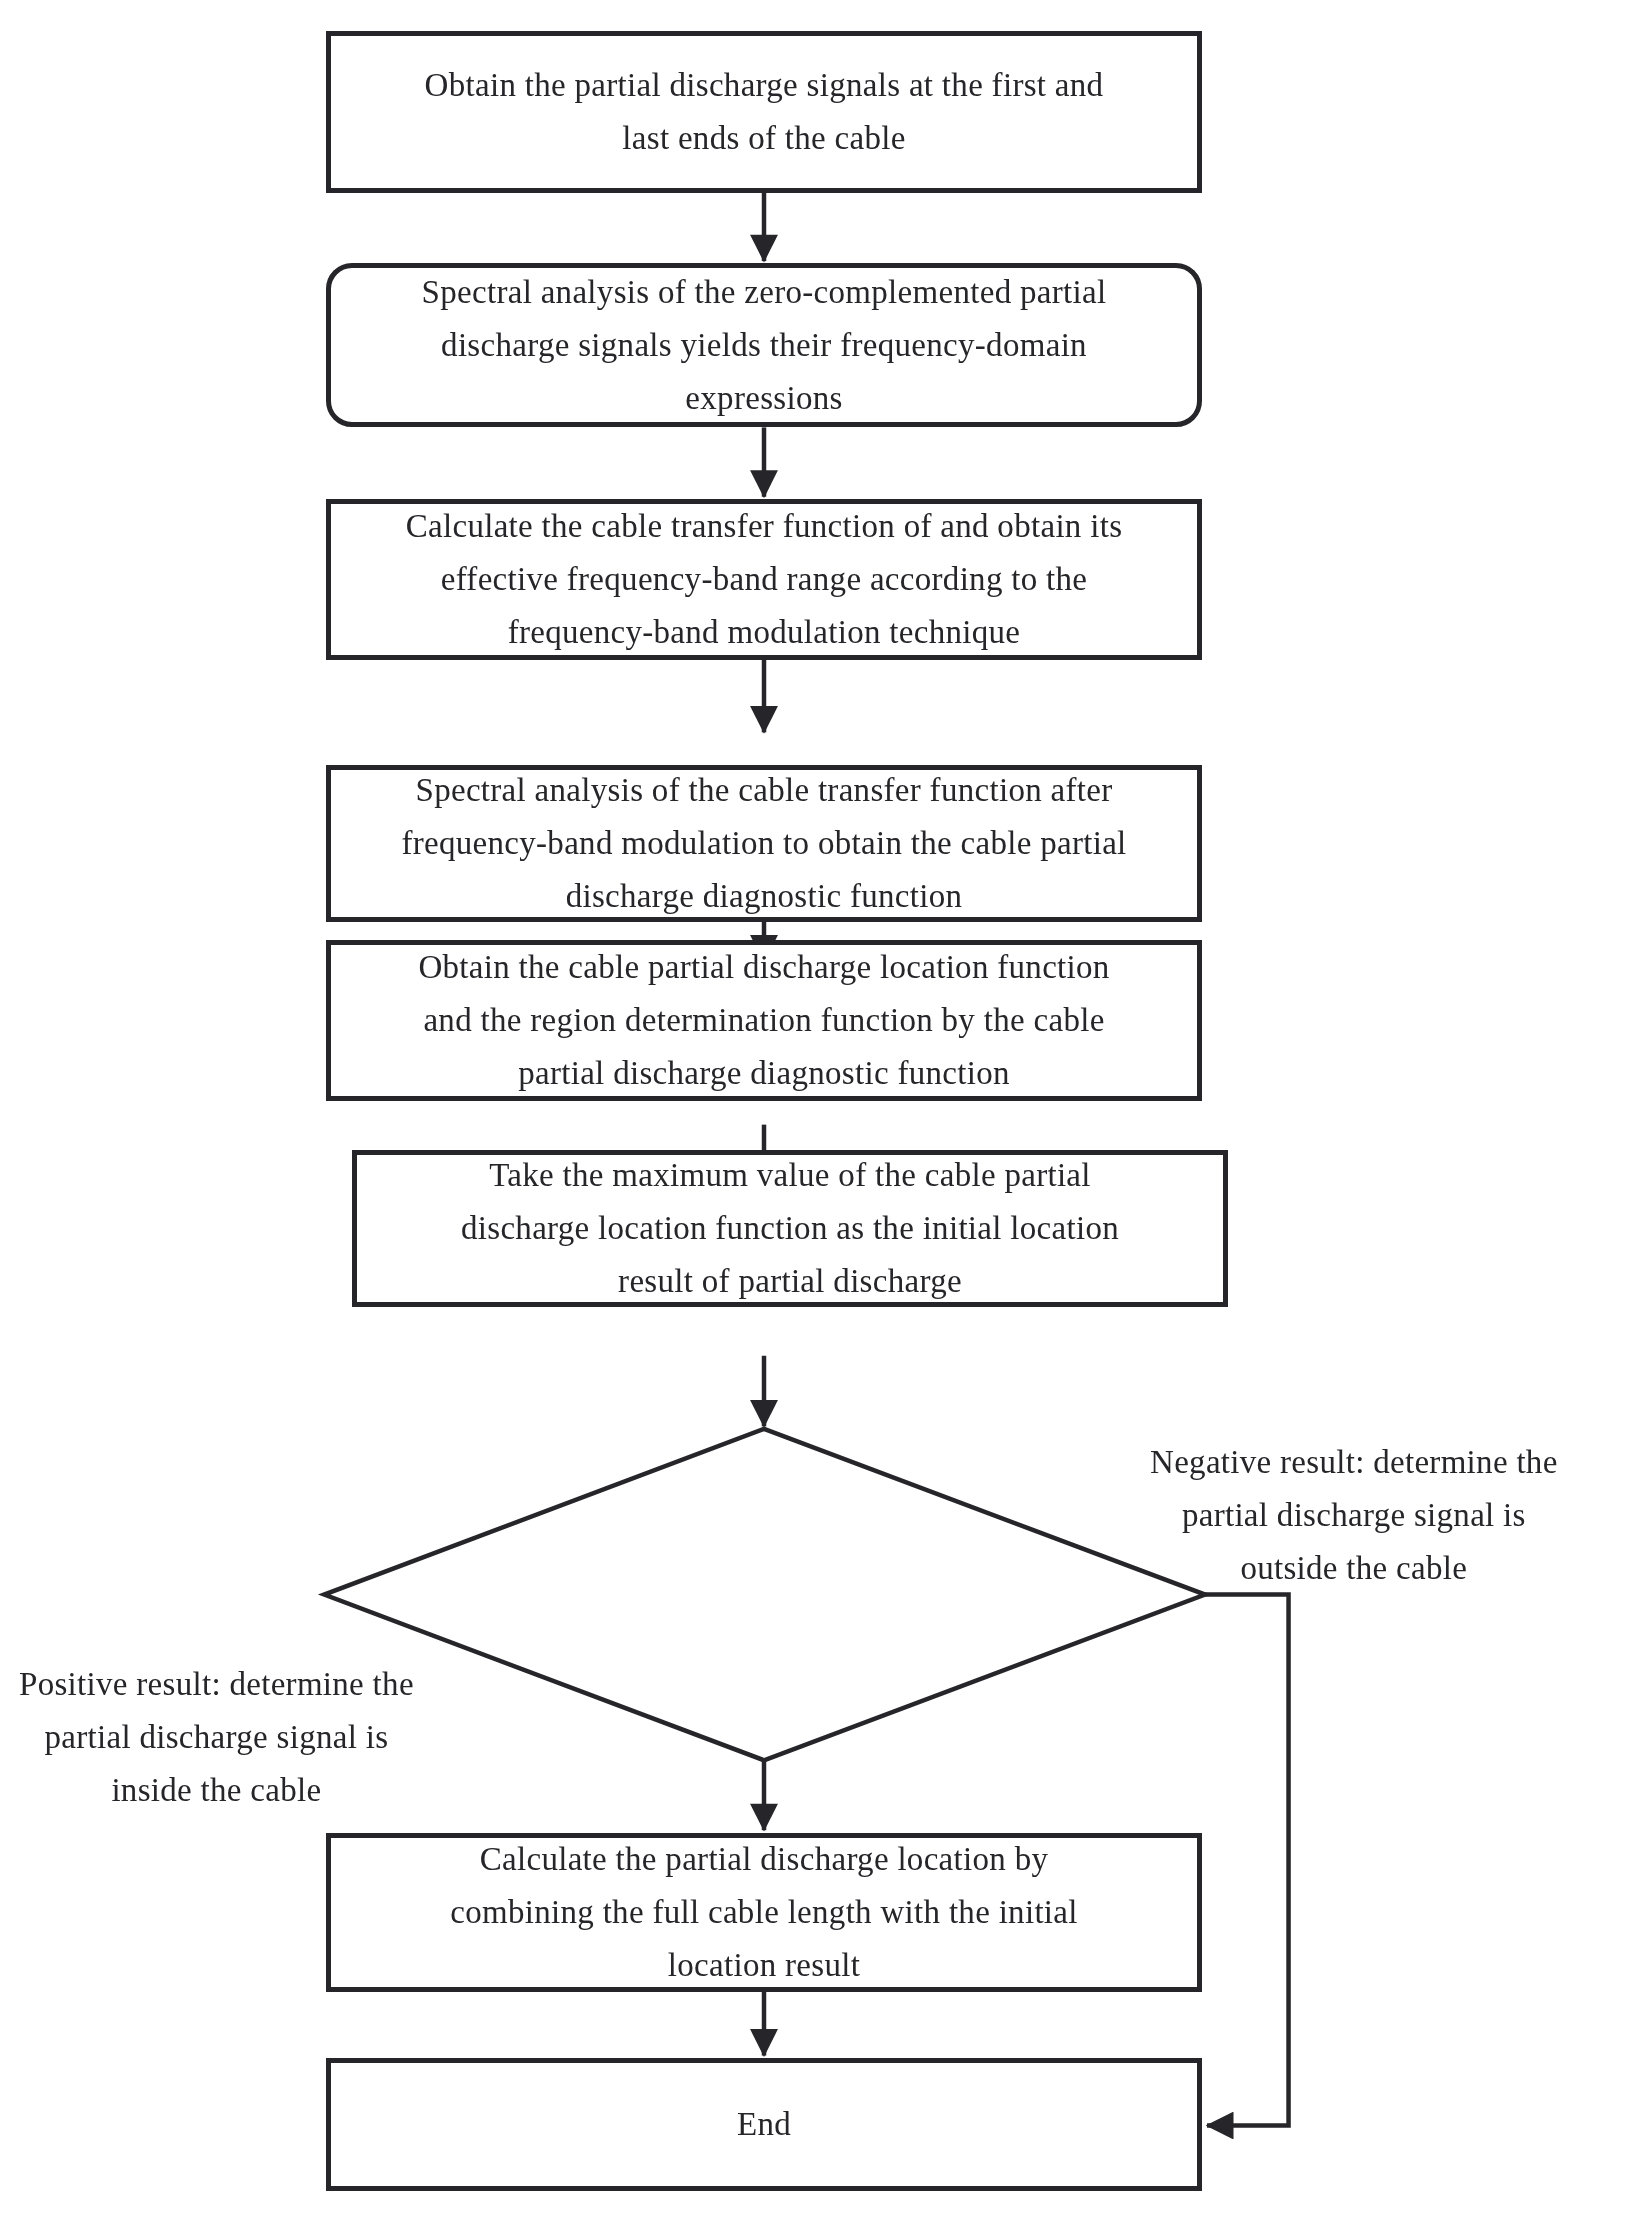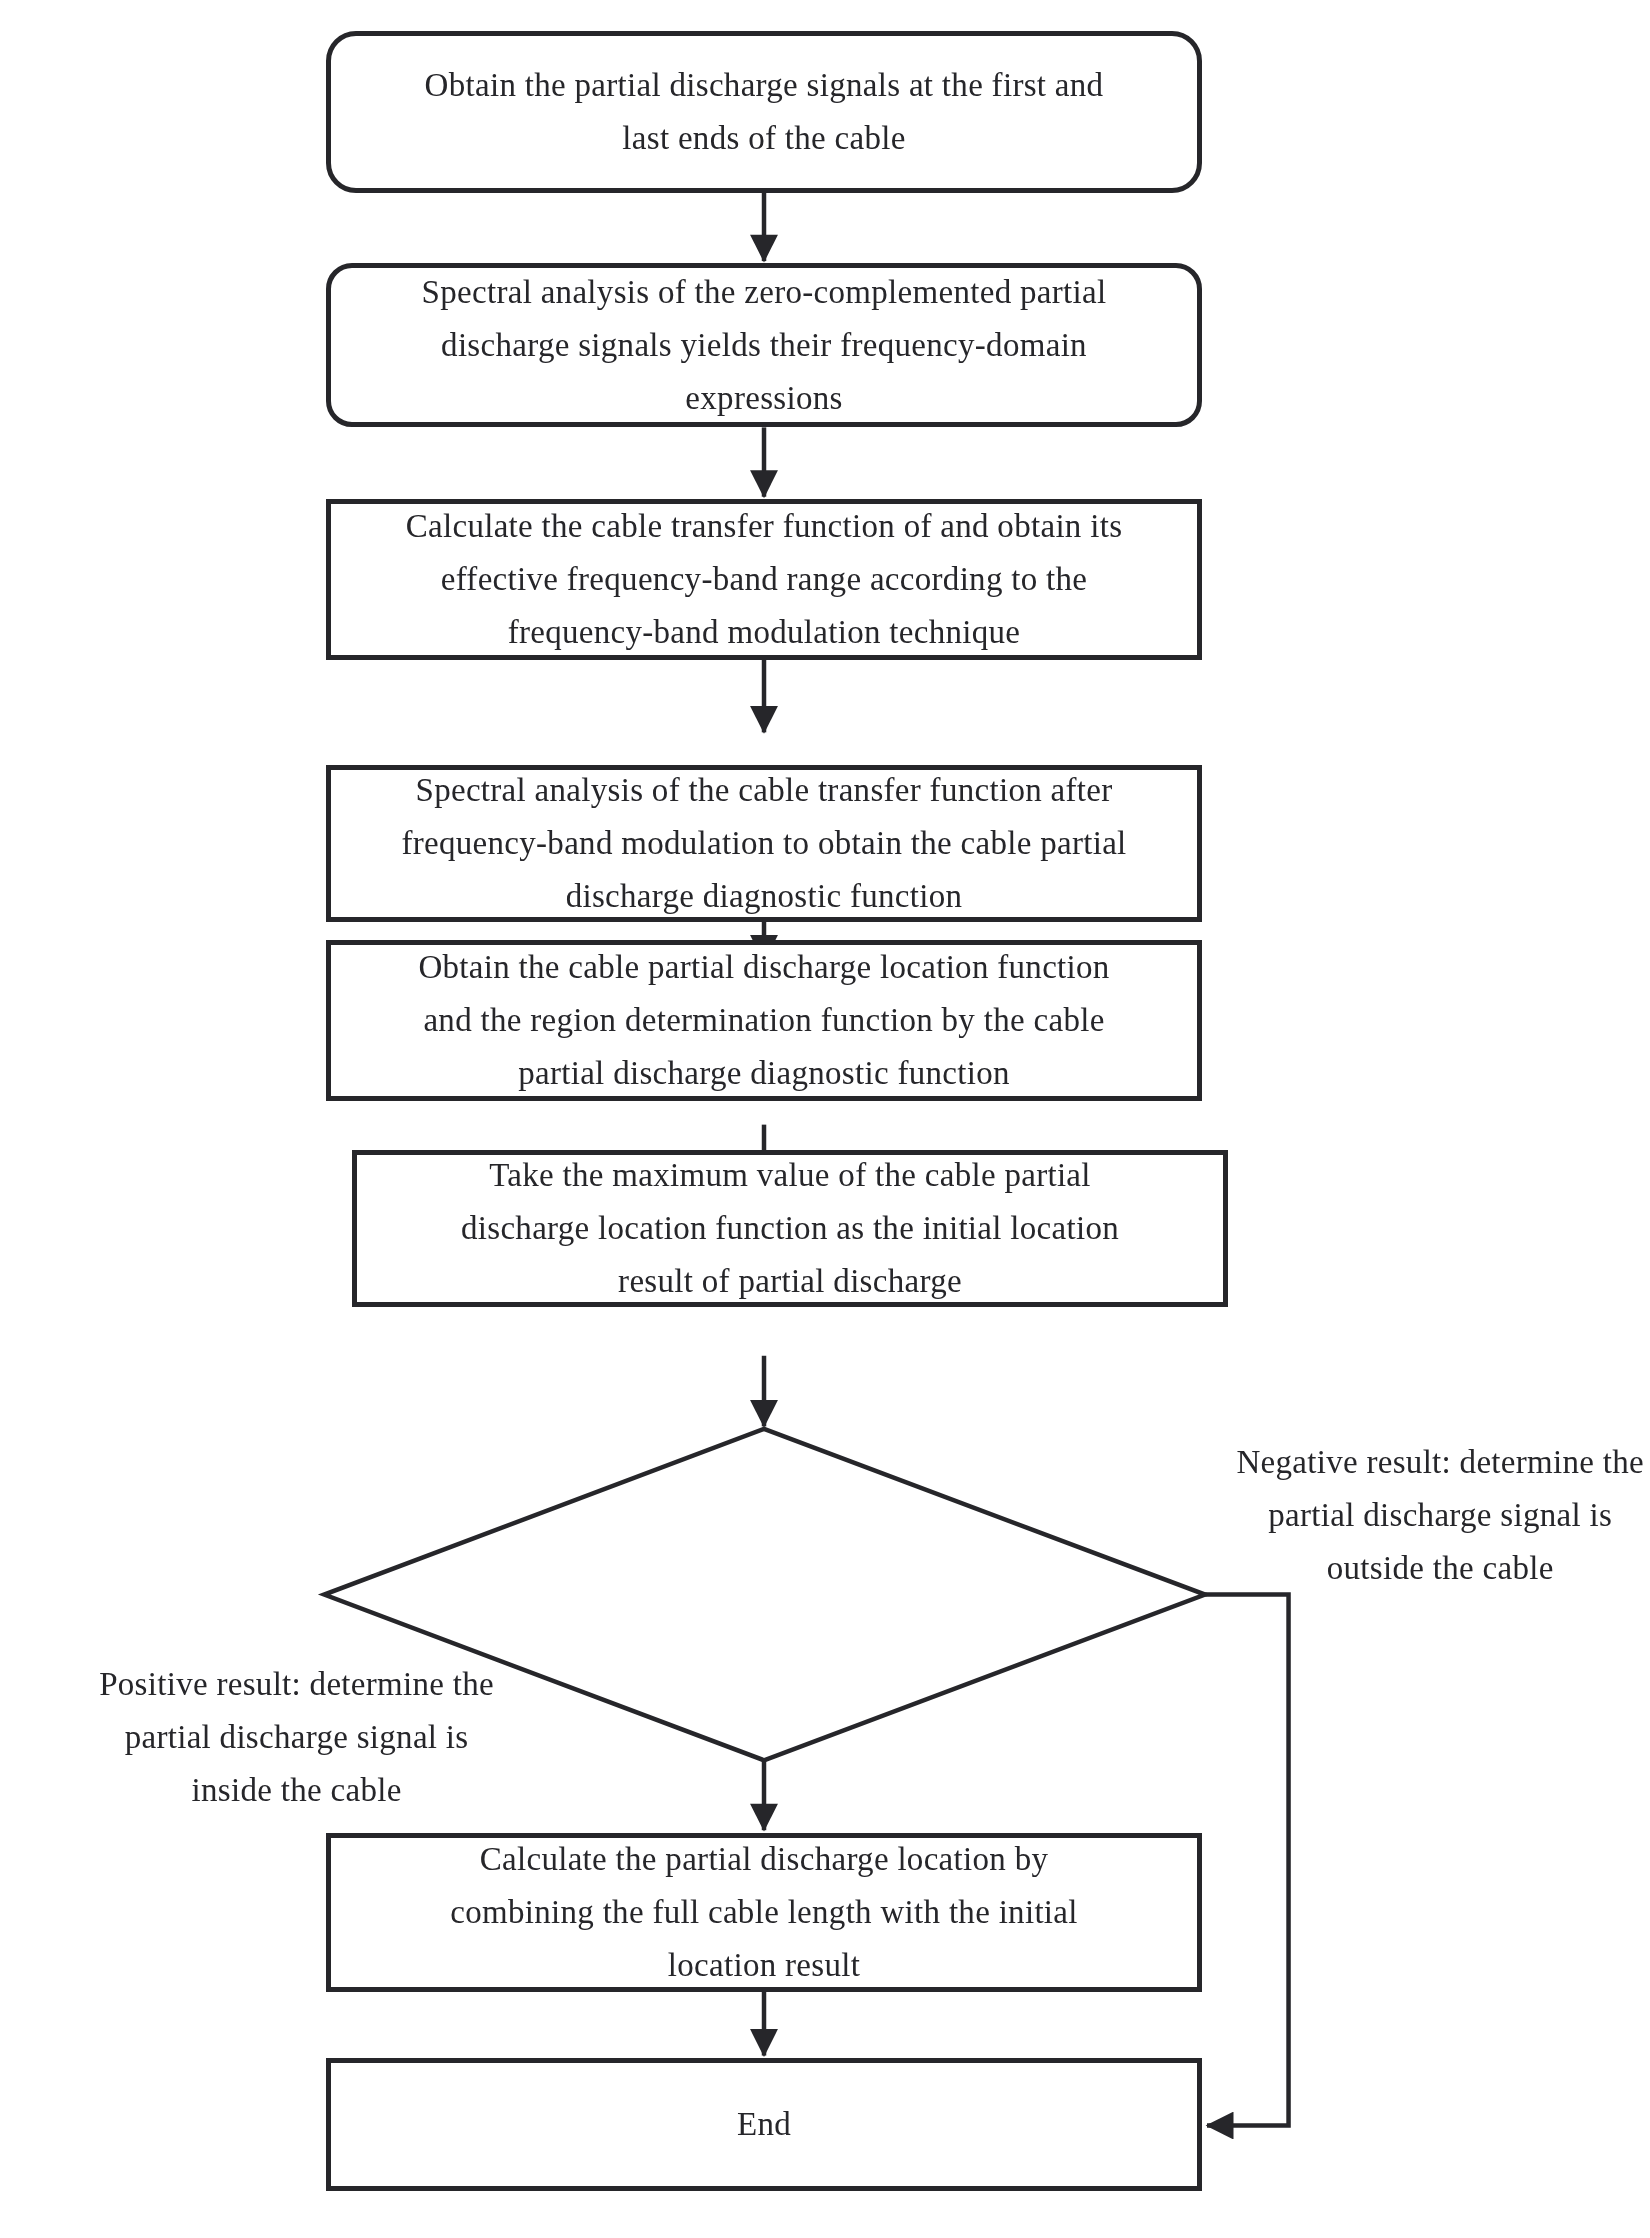--- a/index.html
+++ b/index.html
@@ -34,21 +34,21 @@
     text-align: center;
     font-size: 33px;
     line-height: 53px;
     letter-spacing: 0.3px;
   }
   .floating {
     position: absolute;
     z-index: 1;
     display: flex;
     align-items: center;
-    justify-content: flex-end;
+    justify-content: flex-start;
     background: transparent;
   }
   .diamond-text {
     position: absolute;
     left: 411px;
     top: 1522px;
     width: 706px;
     height: 148px;
     z-index: 1;
   }
@@ -71,21 +71,21 @@
       <line x1="1190" y1="1389" x2="1190" y2="1497" marker-end="url(#ah)"></line>
       <line x1="1190" y1="1751" x2="1190" y2="1862" marker-end="url(#ah)"></line>
       <line x1="1190" y1="2111" x2="1190" y2="2221" marker-end="url(#ah)"></line>
       <line x1="1190" y1="2741" x2="1190" y2="2850" marker-end="url(#ah)"></line>
       <line x1="1190" y1="3101" x2="1190" y2="3201" marker-end="url(#ah)"></line>
       <polyline points="1877,2483 2007,2483 2007,3310 1880,3310" marker-end="url(#ah)"></polyline>
       <polygon points="1190,2225 1877,2483 1190,2741 505,2483" fill="#ffffff" stroke-linejoin="miter"></polygon>
     </g>
   </svg>
 
-  <div class="node" style="top:31px; height:162px;border-radius:30px;">
+  <div class="node" style="top:31px; height:162px;">
     <div class="label">Obtain the partial discharge signals at the first and
 last ends of the cable</div>
   </div>
 
   <div class="node" style="top:263px; height:164px;border-radius:26px;">
     <div class="label">Spectral analysis of the zero-complemented partial
 discharge signals yields their frequency-domain
 expressions</div>
   </div>
 

